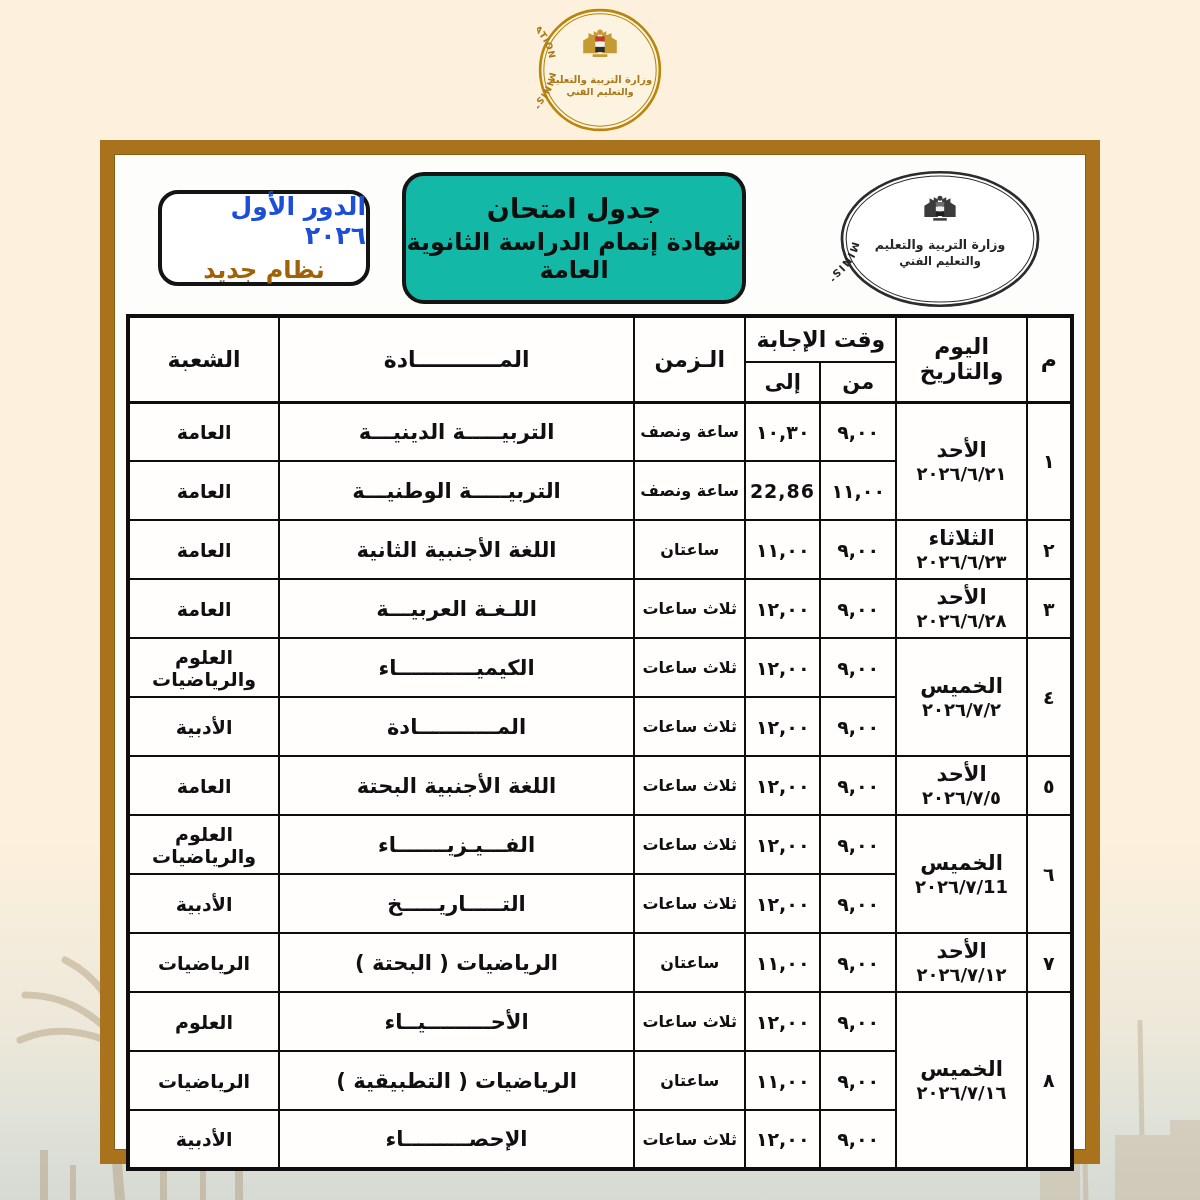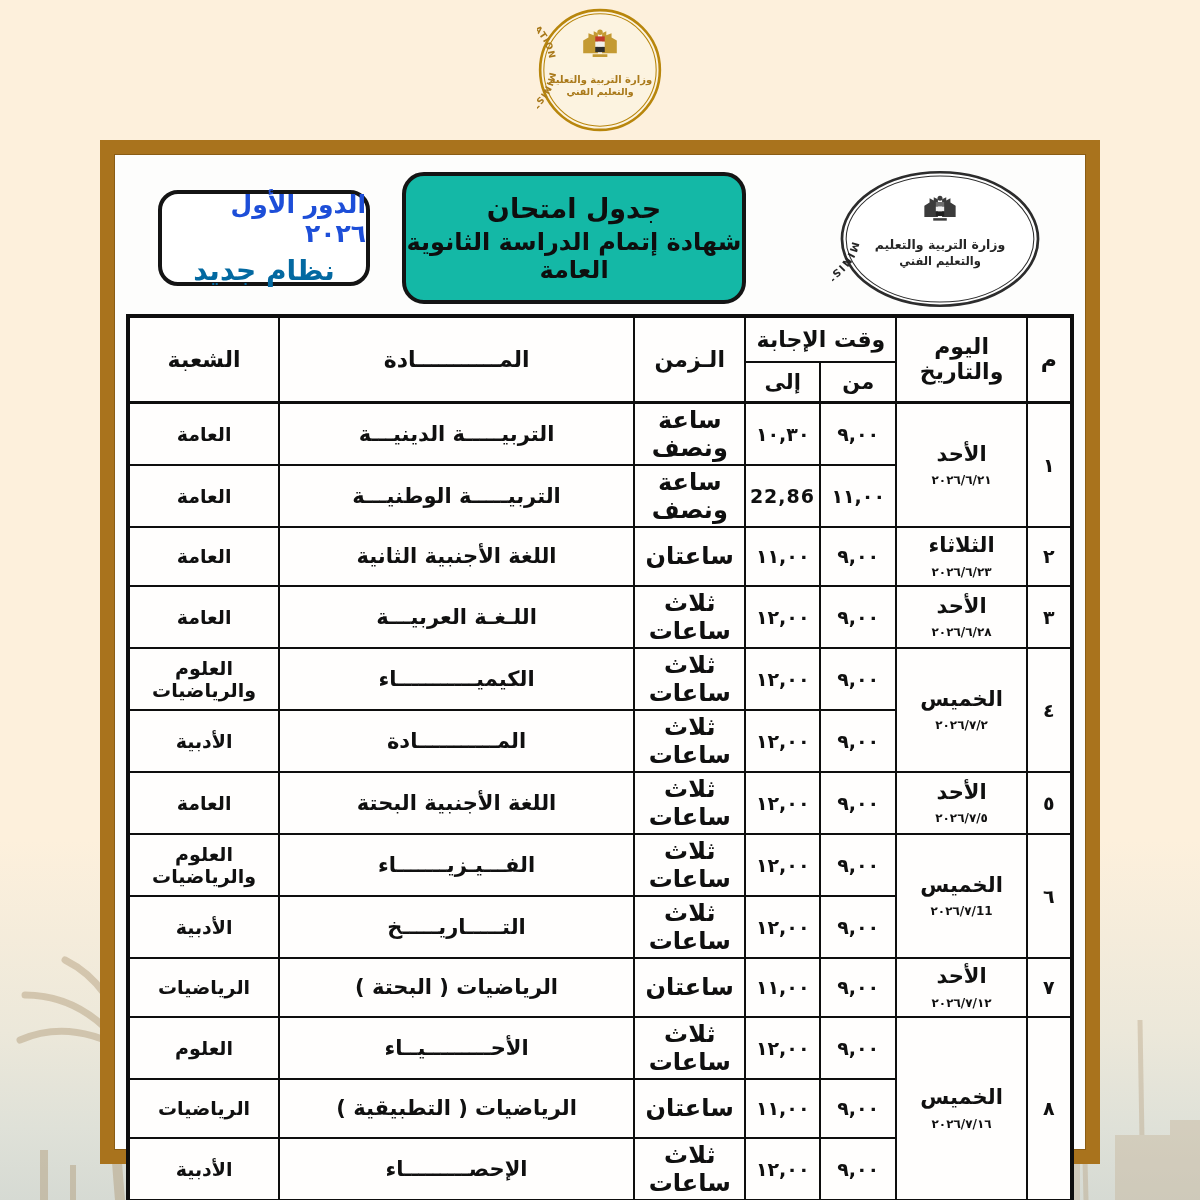--- a/index.html
+++ b/index.html
@@ -24,21 +24,21 @@
   }
   .frame-header { position:relative; height:150px; }
 
   .session-box {
     position:absolute; left:32px; top:26px; width:212px; height:96px;
     border:4px solid #141414; border-radius:20px; background:#fff;
     display:flex; flex-direction:column; align-items:center; justify-content:center;
     gap:6px; direction:rtl;
   }
   .session-box .l1 { font-size:25px; font-weight:bold; color:#1d4ed8; }
-  .session-box .l2 { font-size:28px; font-weight:bold; color:#0369a1; }
+  .session-box .l2 { font-size:24px; font-weight:bold; color:#a16207; }
 
   .title-box {
     position:absolute; left:276px; top:8px; width:344px; height:132px;
     border:4px solid #141414; border-radius:22px; background:#14b8a6;
     display:flex; flex-direction:column; align-items:center; justify-content:center;
     gap:4px; direction:rtl;
   }
   .title-box .t1 { font-size:27px; font-weight:bold; color:#0e0e0e; }
   .title-box .t2 { font-size:24px; font-weight:bold; color:#0e0e0e;text-align:center; }
   .title-box .t3 { font-size:24px; font-weight:bold; color:#0e0e0e; }
@@ -55,23 +55,23 @@
     color:#101010; font-weight:bold; padding:2px 4px;
   }
   table.sched thead th { font-size:22px; }
   table.sched thead tr.h1 th { height:46px; }
   table.sched thead tr.h2 th { height:40px; font-size:21px; }
   table.sched thead { border-bottom:3px solid #0e0e0e; }
   table.sched tbody td { height:59px; }
   td.c-num { font-size:19px; }
   td.c-day { line-height:1.25; }
   td.c-day .day { font-size:21px; }
-  td.c-day .date { font-size:12px;margin-top:6px; }
+  td.c-day .date { font-size:18px; }
   td.c-time { font-size:19px; letter-spacing:1px; }
-  td.c-dur { font-size:24px; }
+  td.c-dur { font-size:16px; }
   td.c-subj { font-size:21px; }
   td.c-branch { font-size:19px; }
   .ltr { direction:ltr; unicode-bidi:isolate; }
 </style>
 </head>
 <body>
 
 <svg id="palm-wm" class="watermark" width="330" height="300" viewBox="0 0 330 300">
   <g fill="none" stroke="#b09a78" stroke-width="10" stroke-linecap="round">
     <path d="M120 300 C115 240 110 190 125 150"></path>

